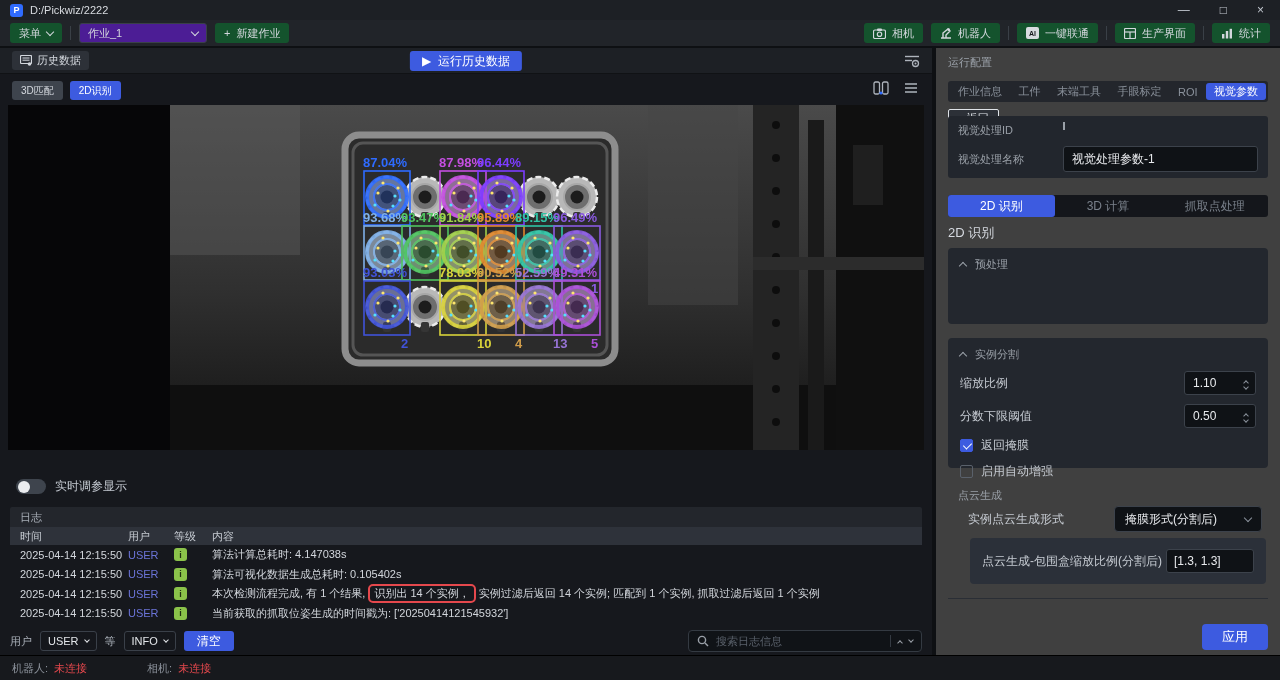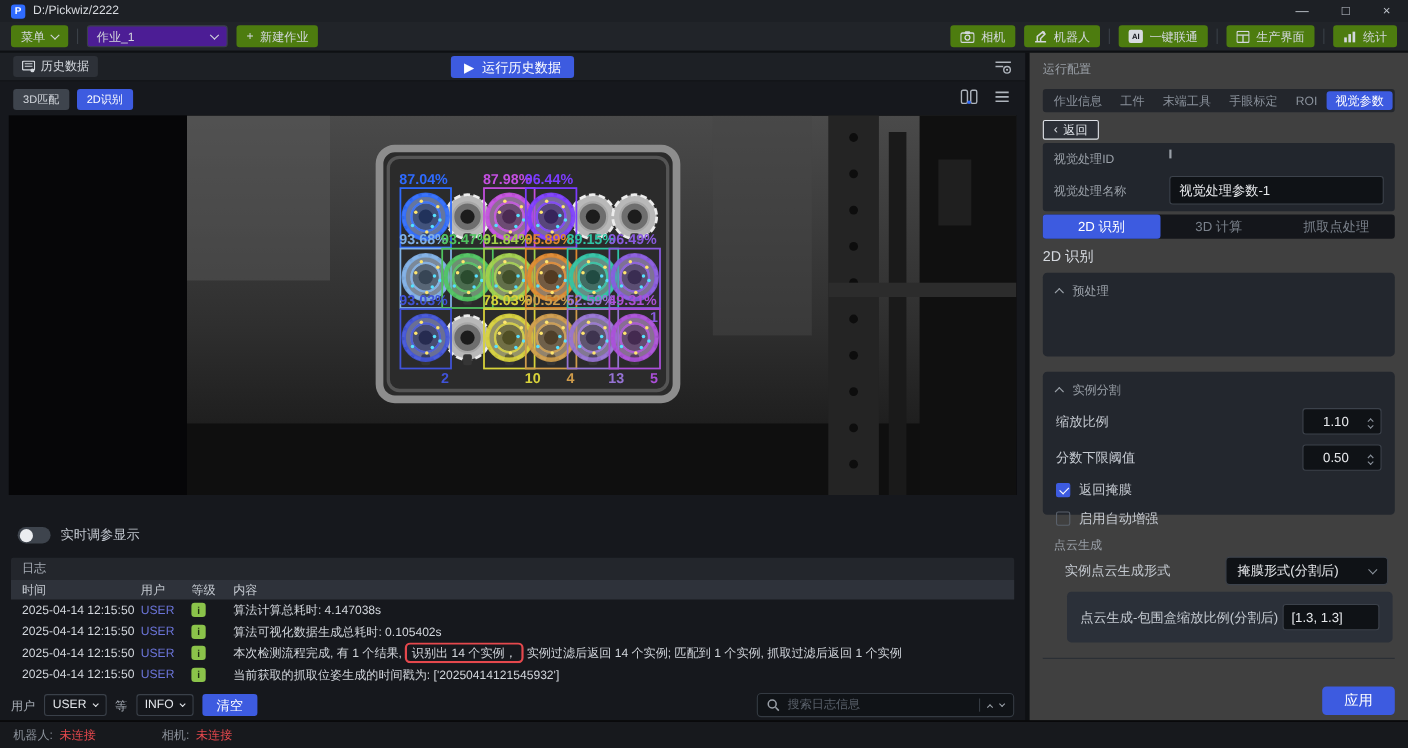--- a/index.html
+++ b/index.html
@@ -9,21 +9,21 @@
   
   #titlebar { position:absolute; top:0; left:0; width:1280px; height:20px; background:#1d2025; display:flex; align-items:center; justify-content:space-between; padding:0 10px; }
   .tb-left { display:flex; align-items:center; gap:7px; }
   .logo { width:13px; height:13px; background:#2f6bff; border-radius:3px; color:#fff; font-size:9px; font-weight:bold; display:flex; align-items:center; justify-content:center; }
   .tb-title { font-size:11px; color:#d8dbe0; }
   .tb-controls { display:flex; align-items:center; gap:30px; color:#c2c7cf; font-size:12px; margin-right:6px; }
   .tb-controls span { cursor:default; }
 
   
   #menubar { position:absolute; top:20px; left:0; width:1280px; height:28px; background:#212429; border-bottom:2px solid #0e1013; display:flex; align-items:center; padding:0 10px; gap:8px; }
-  .btn-dark { background:#4d7c0f; border-radius:3px; height:20px; display:inline-flex; align-items:center; gap:6px; padding:0 9px; font-size:11px; color:#d3d7dd; }
+  .btn-dark { background:#14532d; border-radius:3px; height:20px; display:inline-flex; align-items:center; gap:6px; padding:0 9px; font-size:11px; color:#d3d7dd; }
   .select-dark { background:#4c1d95; border:1px solid #3a4049; border-radius:3px; height:20px; display:inline-flex; align-items:center; justify-content:space-between; padding:0 8px; font-size:11px; color:#d3d7dd; }
   .vsep { width:1px; height:14px; background:#3a4047; }
   .mb-right { margin-left:auto; display:flex; align-items:center; gap:8px; }
   .chev { display:inline-block; width:6px; height:6px; border-right:1.4px solid currentColor; border-bottom:1.4px solid currentColor; }
   .chev.down { transform:rotate(45deg); margin-top:-3px; }
   .chev.up { transform:rotate(-135deg); margin-top:3px; }
   .chev.sm { width:4px; height:4px; }
   .ai-badge { width:13px; height:12px; background:#d8dbe0; border-radius:2px; color:#15171c; font-size:7px; font-weight:bold; display:flex; align-items:center; justify-content:center; }
   .icon-svg { display:block; }
 
@@ -74,37 +74,37 @@
   #statusbar .s-lab { color:#8a9099; }
   #statusbar .s-val { color:#e5484d; }
   #statusbar .gap { width:48px; }
 
   
   .rp-title { position:absolute; top:7px; left:12px; font-size:11px; color:#9aa0a8; }
   .rp-tabs { position:absolute; top:33px; left:12px; right:12px; height:21px; background:#23262c; border-radius:3px; display:flex; align-items:center; justify-content:space-between; padding:0 2px; }
   .rp-tab { font-size:11px; color:#8a919b; padding:0 8px; height:17px; display:flex; align-items:center; border-radius:3px; }
   .rp-tab.active { background:#3d5be0; color:#fff; }
   .back-btn { position:absolute; top:61px; left:12px; height:18px; background:#2c3037; border:1px solid #dfe3e8; border-radius:2px; display:inline-flex; align-items:center; gap:5px; padding:0 9px; font-size:11px; color:#dfe3e8; }
-  .form-card { position:absolute; top:82px; left:12px; right:12px; height:62px; background:#22262d; border-radius:3px; padding:4px 10px 8px 10px; }
+  .form-card { position:absolute; top:68px; left:12px; right:12px; height:62px; background:#22262d; border-radius:3px; padding:4px 10px 8px 10px; }
   .form-row { display:flex; align-items:center; }
   .form-row .flab { width:105px; font-size:11px; color:#9aa0a8; }
   .vp-id-mark { width:2px; height:8px; background:#9aa0a8; margin-top:-8px; }
   .txt-input { flex:1; height:26px; background:#0f1216; border:1px solid #3c424b; border-radius:3px; color:#e8eaed; font-size:12px; padding:0 8px; font-family:"Liberation Sans",sans-serif; outline:none; }
   .seg-ctrl { position:absolute; top:147px; left:12px; right:12px; height:22px; background:#14161b; border-radius:3px; display:flex; }
   .seg-item { flex:1; display:flex; align-items:center; justify-content:center; font-size:12px; color:#7a818b; border-radius:3px; }
   .seg-item.active { background:#3d5be0; color:#fff; }
   .sec-title { position:absolute; top:176px; left:12px; font-size:13px; color:#d5d9df; }
   .card { position:absolute; left:12px; right:12px; background:#23272e; border-radius:4px; padding:9px 12px; }
   .card-head { display:flex; align-items:center; gap:9px; color:#9aa0a8; font-size:11px; }
   .card-head .chev { margin-top:2px; }
   .pre-row { display:flex; gap:10px; margin-top:10px; }
   .dd { height:28px; background:#0f1216; border:1px solid #3c424b; border-radius:4px; display:flex; align-items:center; justify-content:space-between; padding:0 10px; color:#e8eaed; font-size:12px; }
   .dd .chev { color:#8a919b; }
   .add-btn { width:64px; height:28px; background:#3d5be0; border-radius:3px; color:#fff; font-size:12px; display:flex; align-items:center; justify-content:center; }
-  .prm-row { display:flex; align-items:center; justify-content:space-between; margin-top:9px;text-align:center; }
+  .prm-row { display:flex; align-items:center; justify-content:space-between; margin-top:9px; }
   .prm-row .plab { font-size:12px; color:#c6cbd2; }
   .numbox { width:72px; height:24px; background:#0f1216; border:1px solid #3c424b; border-radius:3px; display:flex; align-items:center; }
   .numbox .nval { flex:1; padding:0 8px; font-size:12px; color:#e8eaed; }
   .spin { display:flex; flex-direction:column; gap:3px; padding-right:7px; color:#8a919b; }
   .cb-row { display:flex; align-items:center; gap:8px; margin-top:9px; }
   .cb { width:13px; height:13px; border-radius:2px; border:1px solid #5a616b; background:transparent; position:relative; }
   .cb.checked { background:#3d5be0; border-color:#3d5be0; }
   .cb.checked::after { content:""; position:absolute; left:4px; top:1px; width:4px; height:7px; border-right:1.6px solid #fff; border-bottom:1.6px solid #fff; transform:rotate(45deg); }
   .cb-lab { font-size:12px; color:#c6cbd2; }
   .pc-title { position:absolute; top:440px; left:22px; font-size:11px; color:#9aa0a8; }

